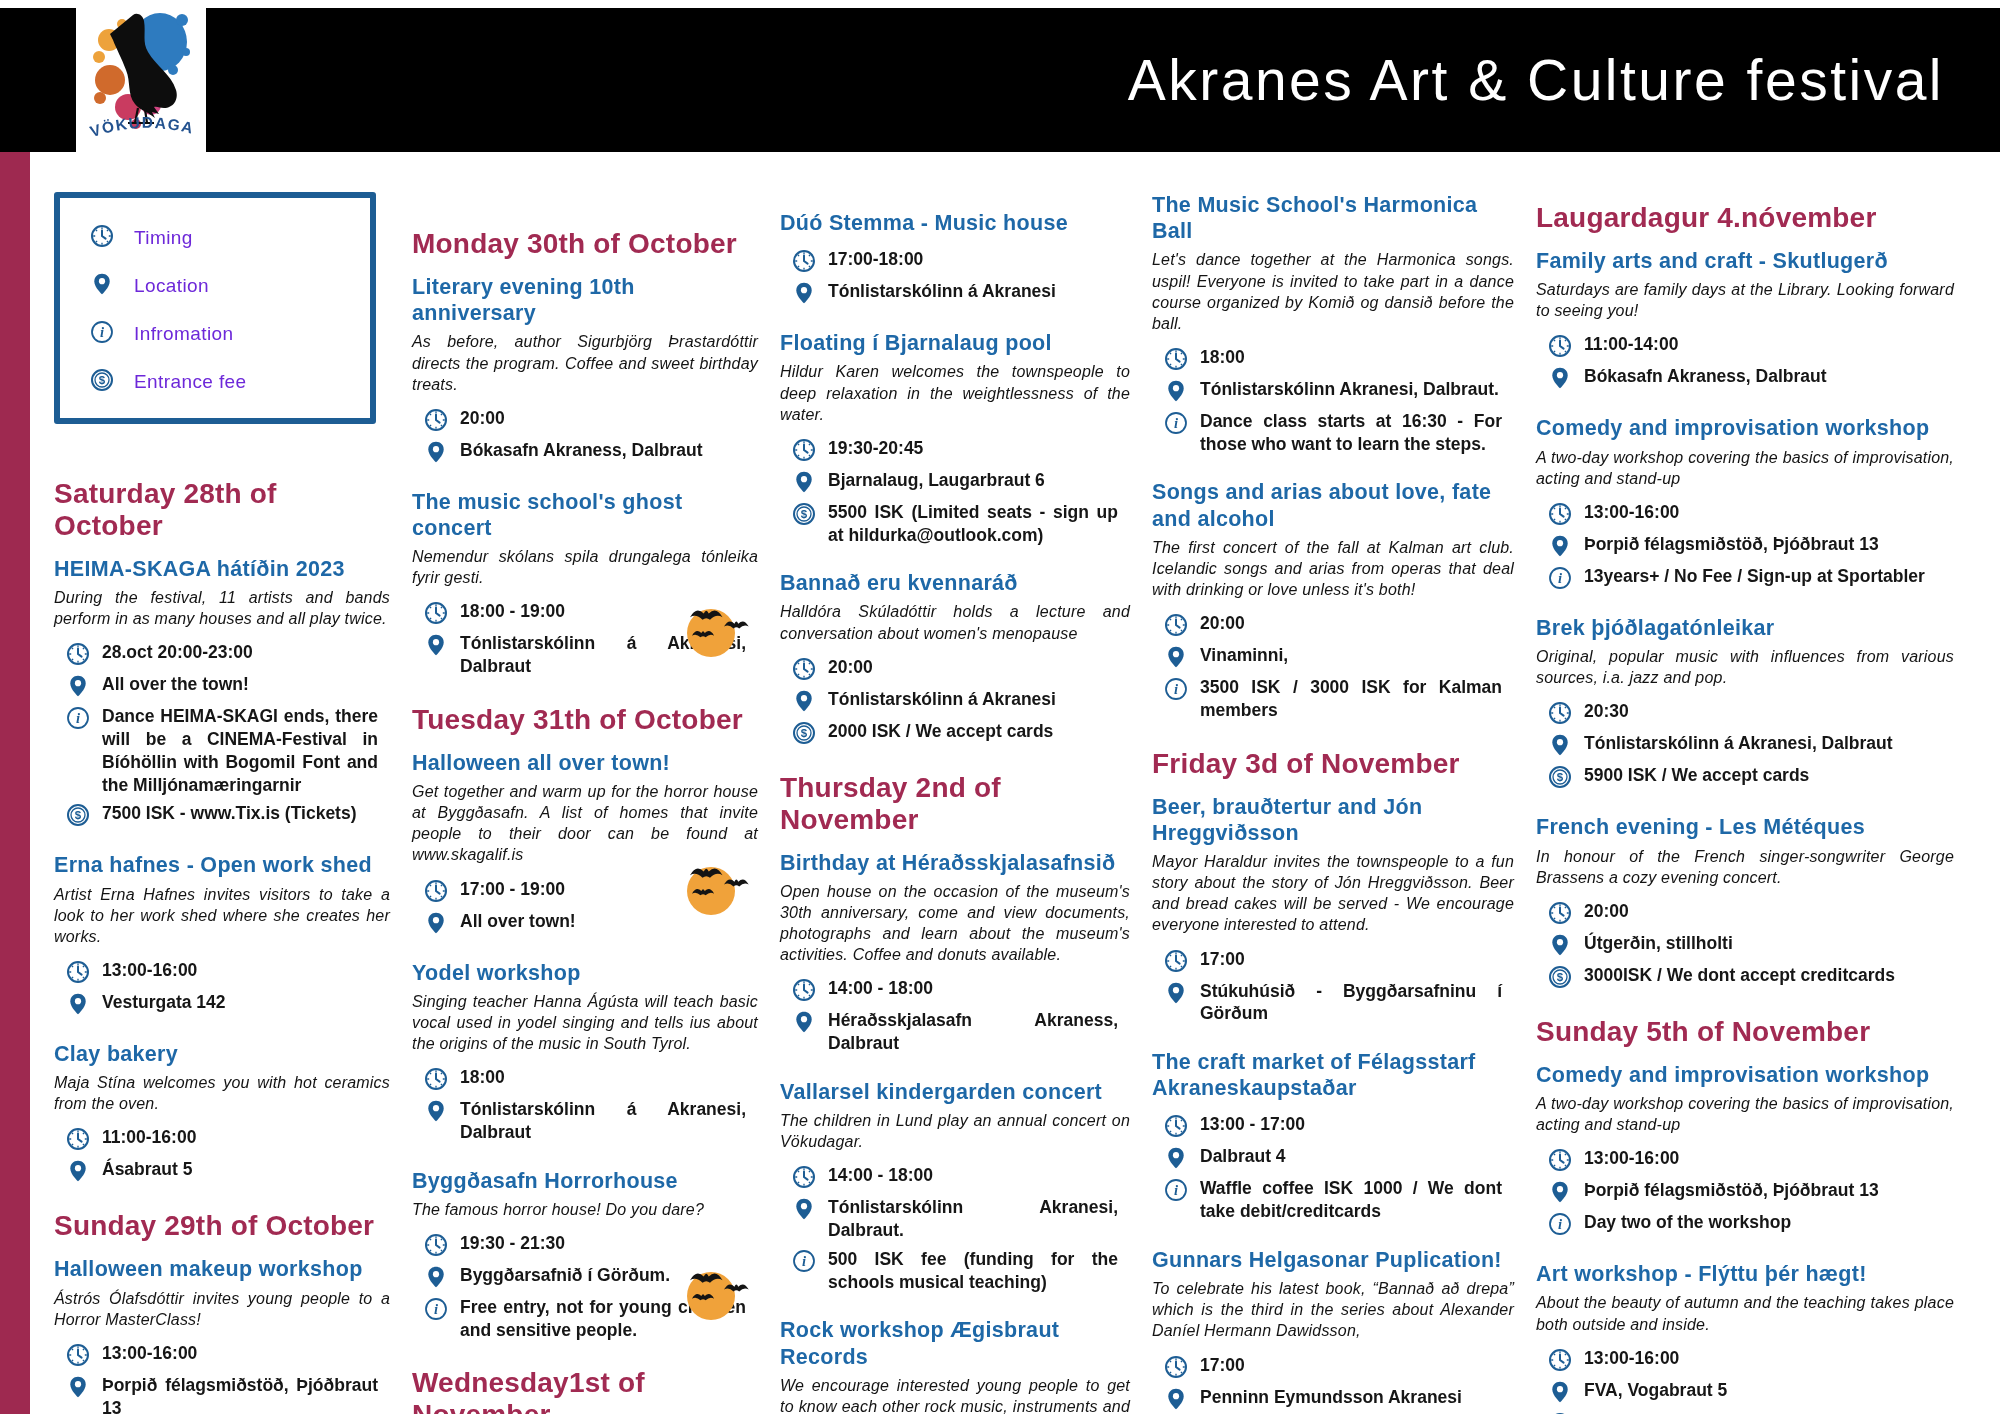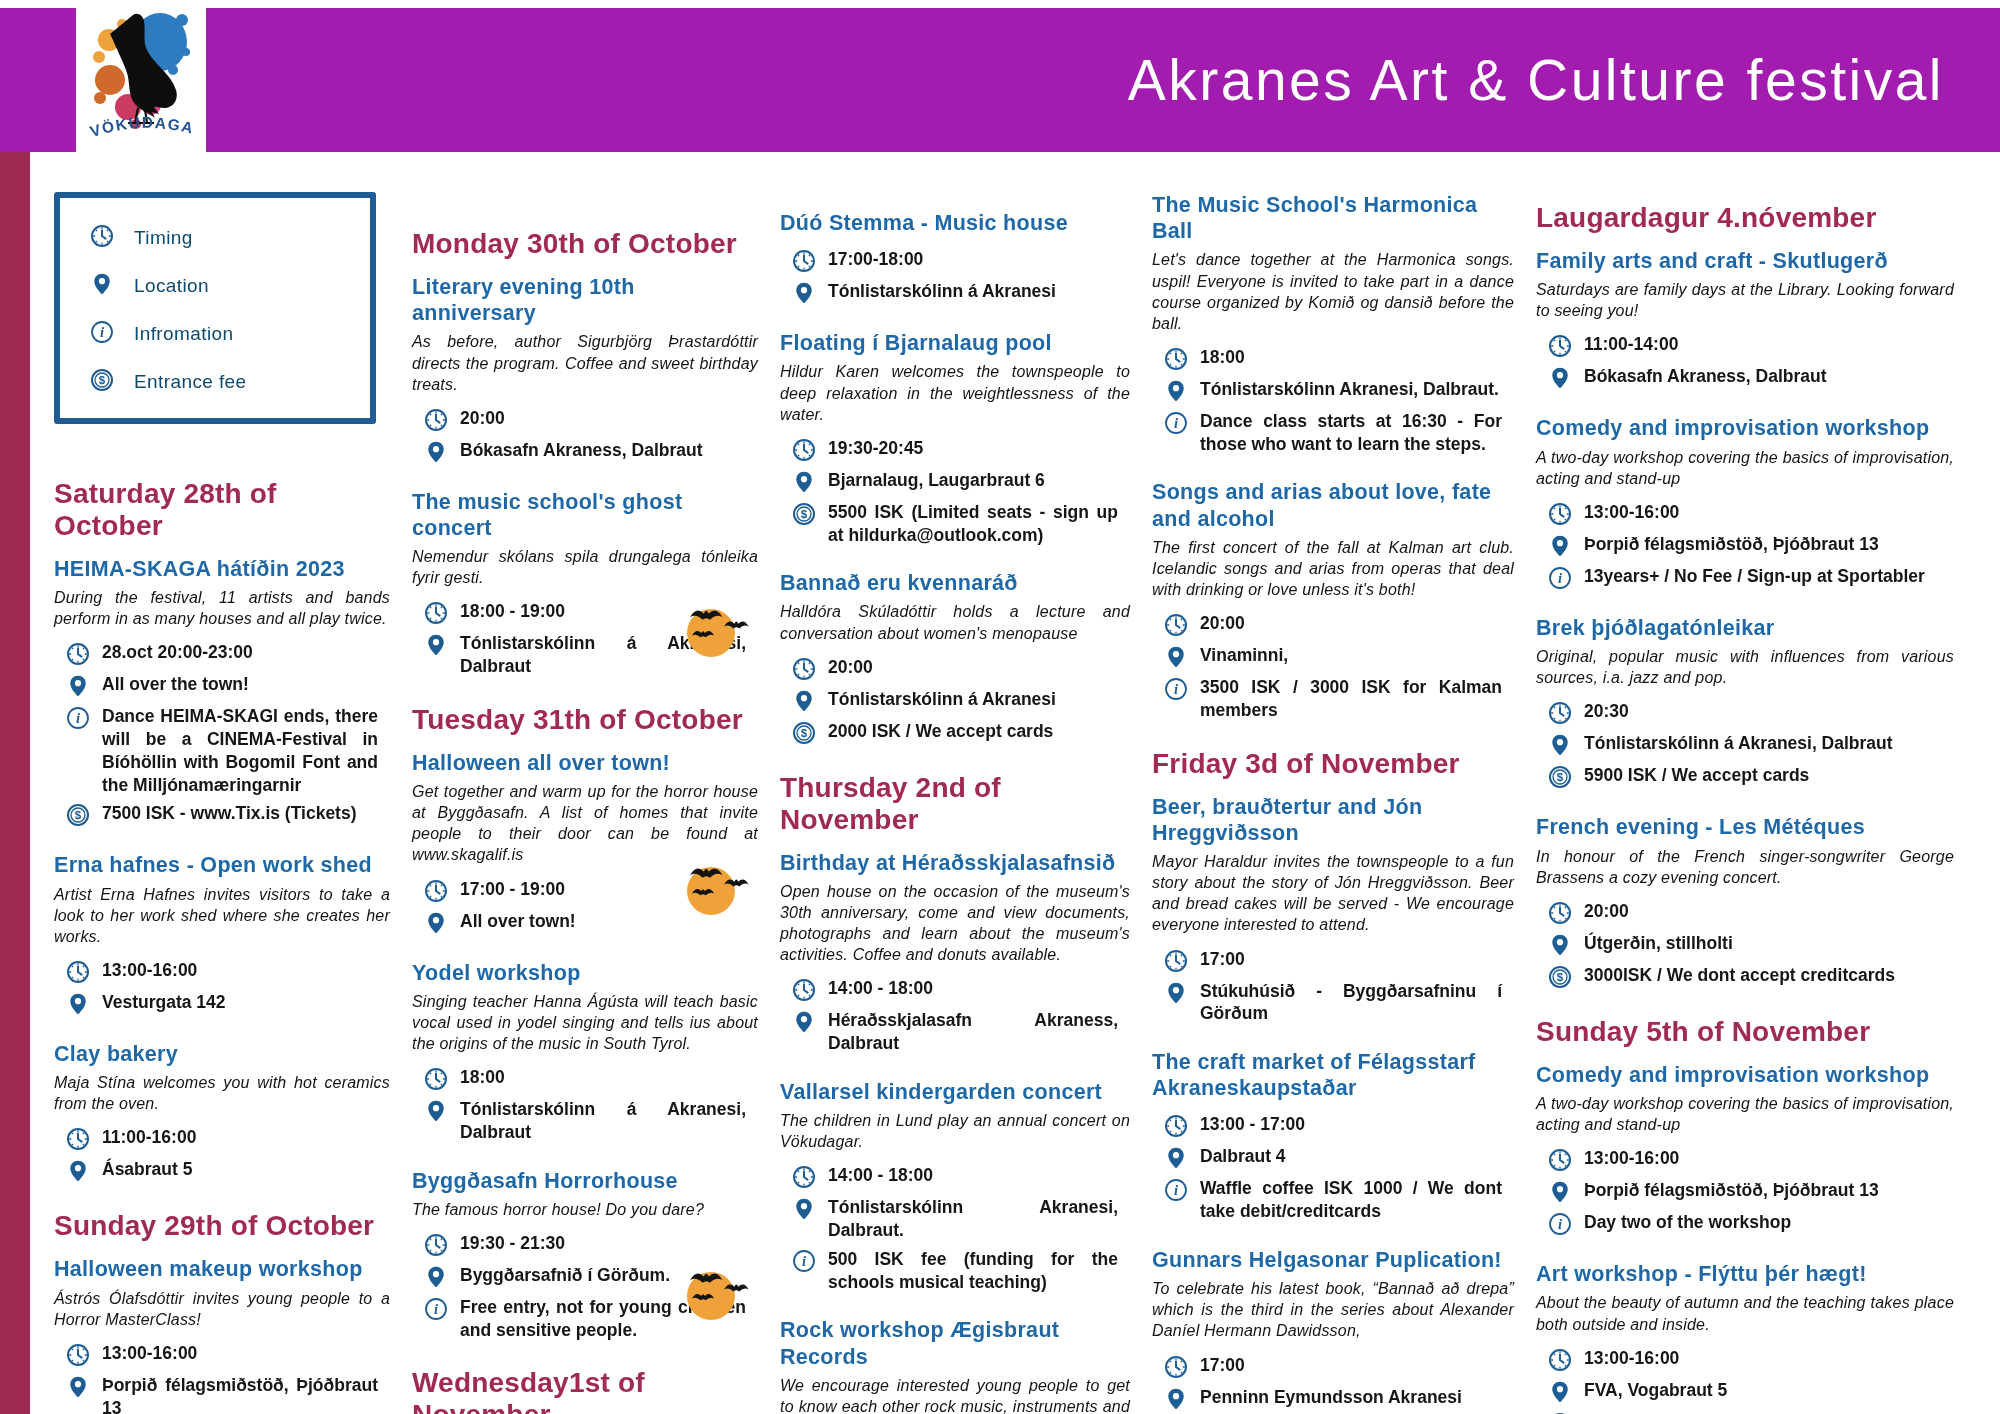--- a/index.html
+++ b/index.html
@@ -1,21 +1,21 @@
 <!DOCTYPE html>
 <html><head>
 <meta charset="utf-8">
 <style>
   html,body{margin:0;padding:0;}
   body{
     width:2000px;height:1414px;position:relative;overflow:hidden;
     background:#ffffff;font-family:"Liberation Sans",sans-serif;color:#141414;
   }
   .left-strip{position:absolute;left:0;top:8px;width:30px;height:1406px;background:#9e2950;}
-  .header-band{position:absolute;left:0;top:8px;width:2000px;height:144px;background:#a21caf;}
+  .header-band{position:absolute;left:0;top:8px;width:2000px;height:144px;background:#000000;}
   .header-title{
     position:absolute;right:56px;top:0;height:144px;line-height:144px;
     color:#ffffff;font-size:57px;font-weight:400;letter-spacing:2.5px;white-space:nowrap;
   }
   .logo-block{
     position:absolute;left:76px;top:0;width:130px;height:162px;background:#ffffff;
     display:flex;align-items:flex-start;justify-content:center;
   }
   .content{position:absolute;left:54px;top:180px;width:1924px;display:flex;gap:22px;}
   .col{display:block;}
@@ -25,21 +25,21 @@
   .col4{width:362px;margin-top:12px;}
   .col5{width:418px;margin-top:-4px;}
 
   .legend-box{
     box-sizing:border-box;border:6px solid #1d5d94;border-radius:3px;
     padding:26px 26px 22px 30px;margin:4px 6px 54px 0;width:322px;
   }
   .legend-row{display:flex;align-items:center;gap:16px;margin:0 0 20px;}
   .legend-row:last-child{margin-bottom:0;}
   .legend-row .ic{flex:0 0 28px;width:28px;height:28px;}
-  .legend-label{font-size:19px;color:#0c4a6e;letter-spacing:0.4px;}
+  .legend-label{font-size:19px;color:#6d28d9;letter-spacing:0.4px;}
 
   h2.day{
     font-size:28px;font-weight:bold;color:#a12a52;margin:26px 0 14px;letter-spacing:0.2px;
   }
   .event{position:relative;margin:0 0 24px;}
   h3.ev-title{
     font-size:21.5px;font-weight:bold;color:#1e68a7;margin:0 0 5px;line-height:1.22;letter-spacing:0.3px;
   }
   .desc{
     font-size:16px;font-style:italic;line-height:1.32;margin:0 0 9px;

